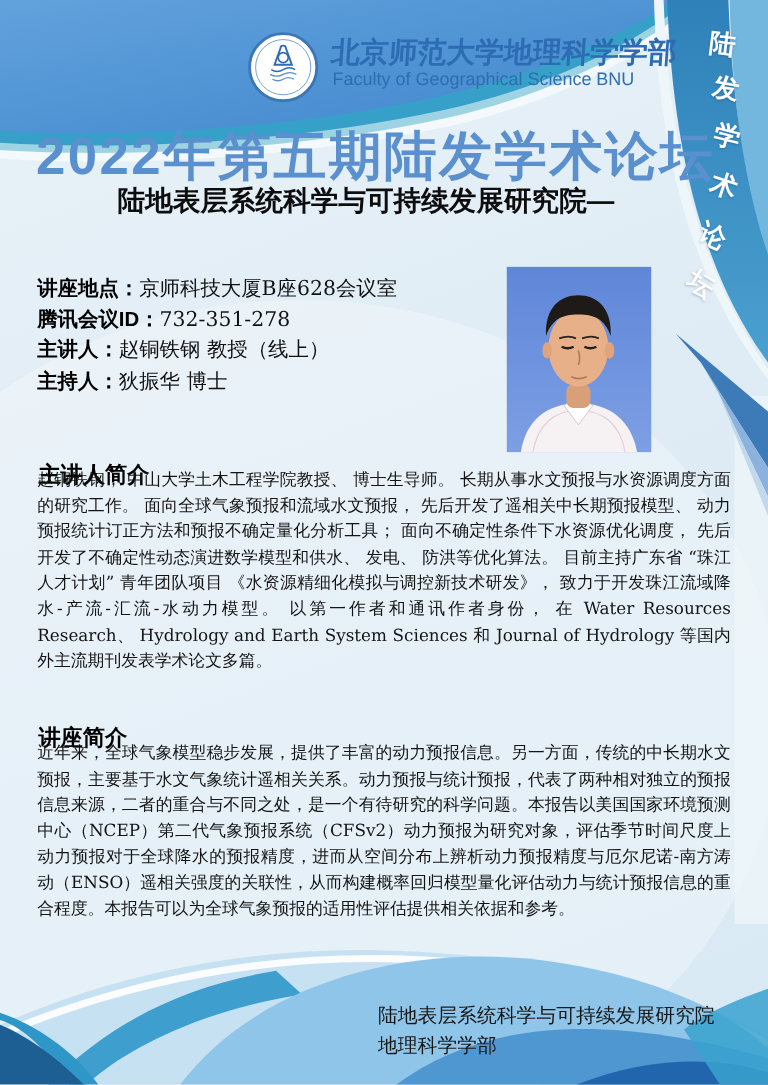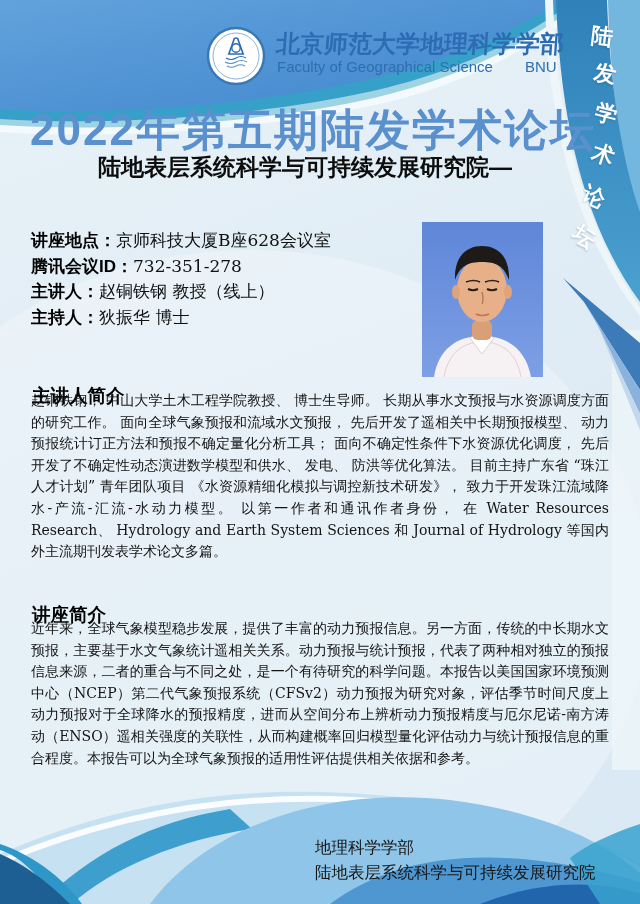--- a/index.html
+++ b/index.html
@@ -9,21 +9,21 @@
         background:linear-gradient(160deg,#e9f2f8 0%,#dfecf5 45%,#d9e9f4 100%);}
   .deco{position:absolute;left:0;top:0;width:640px;height:904px;z-index:0;pointer-events:none;}
   .content{position:absolute;left:0;top:0;width:640px;height:904px;z-index:2;}
 
   
   .org-seal{position:absolute;left:206px;top:26px;width:60px;height:60px;}
   .org-cn{position:absolute;left:276px;top:28px;width:300px;font-family:"DejaVu Serif",serif;
           font-weight:bold;font-size:24px;color:#2d6cb3;letter-spacing:0px;transform:skewX(-4deg);}
   .org-en{position:absolute;left:277px;top:58px;width:300px;font-size:15px;color:#2e6eb0;
           font-family:"Liberation Sans",sans-serif;}
-  .org-en .abbr{margin-left:32px;}
+  .org-en .abbr{margin-left:4px;}
 
   
   .ribbon-char{position:absolute;color:#ffffff;font-size:22px;font-weight:bold;z-index:3;
                font-family:"DejaVu Serif",serif;text-shadow:0 1px 2px rgba(0,40,80,.25);}
 
   .main-title{position:absolute;left:30px;top:101px;width:548px;text-align:center;
               font-family:Liberation Sans, sans-serif;font-size:44px;font-weight:bold;color:#5b90ce;
               letter-spacing:2px;white-space:nowrap;}
   .sub-title{position:absolute;left:20px;top:150px;width:570px;text-align:center;color:#0d0d0d;
              font-size:23px;font-weight:bold;line-height:34px;font-family:"Liberation Sans",sans-serif;}
@@ -175,18 +175,18 @@
       </svg>
     </div>
 
     <div class="sec-heading bio-heading">主讲人简介</div>
     <div class="para bio-text">赵铜铁钢， 中山大学土木工程学院教授、 博士生导师。 长期从事水文预报与水资源调度方面的研究工作。 面向全球气象预报和流域水文预报， 先后开发了遥相关中长期预报模型、 动力预报统计订正方法和预报不确定量化分析工具； 面向不确定性条件下水资源优化调度， 先后开发了不确定性动态演进数学模型和供水、 发电、 防洪等优化算法。 目前主持广东省 “珠江人才计划” 青年团队项目 《水资源精细化模拟与调控新技术研发》， 致力于开发珠江流域降水-产流-汇流-水动力模型。 以第一作者和通讯作者身份， 在 Water Resources Research、 Hydrology and Earth System Sciences 和 Journal of Hydrology 等国内外主流期刊发表学术论文多篇。</div>
 
     <div class="sec-heading abs-heading">讲座简介</div>
     <div class="para abs-text">近年来，全球气象模型稳步发展，提供了丰富的动力预报信息。另一方面，传统的中长期水文预报，主要基于水文气象统计遥相关关系。动力预报与统计预报，代表了两种相对独立的预报信息来源，二者的重合与不同之处，是一个有待研究的科学问题。本报告以美国国家环境预测中心（NCEP）第二代气象预报系统（CFSv2）动力预报为研究对象，评估季节时间尺度上动力预报对于全球降水的预报精度，进而从空间分布上辨析动力预报精度与厄尔尼诺-南方涛动（ENSO）遥相关强度的关联性，从而构建概率回归模型量化评估动力与统计预报信息的重合程度。本报告可以为全球气象预报的适用性评估提供相关依据和参考。</div>
 
     <div class="footer">
+      <div>陆地表层系统科学与可持续发展研究院</div>
       <div>地理科学学部</div>
-      <div>陆地表层系统科学与可持续发展研究院</div>
     </div>
 
   </div>
 </div>
 
 </body></html>

